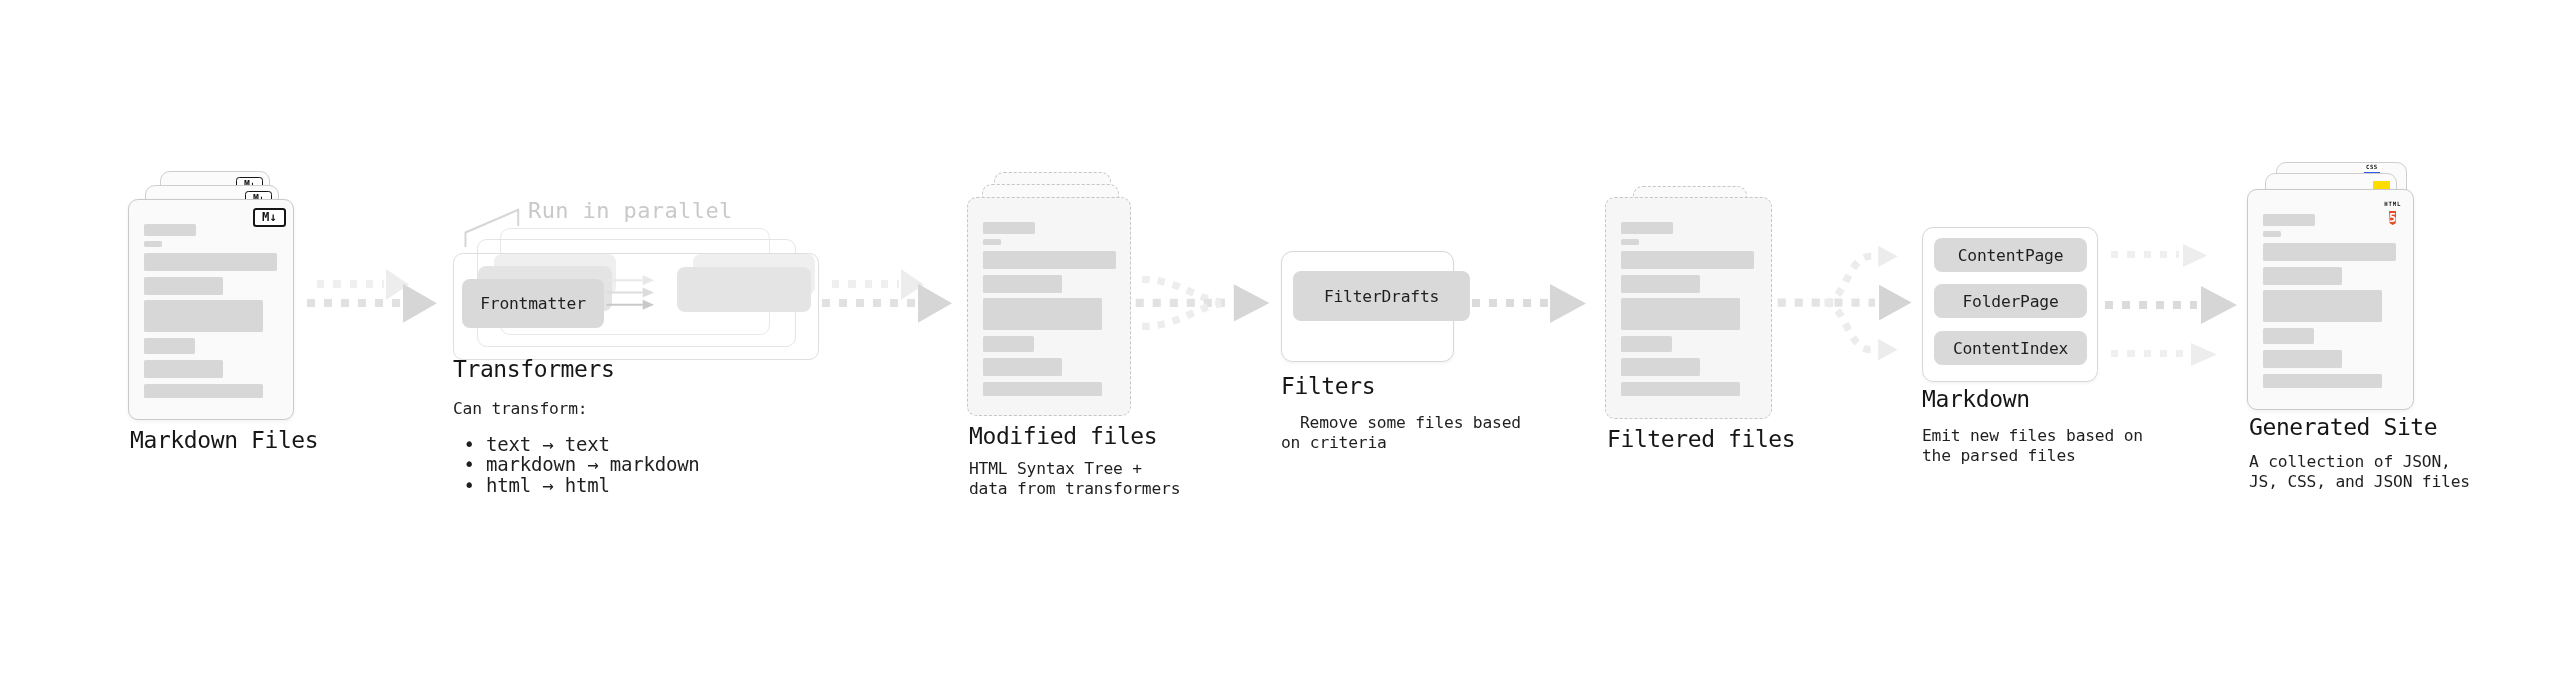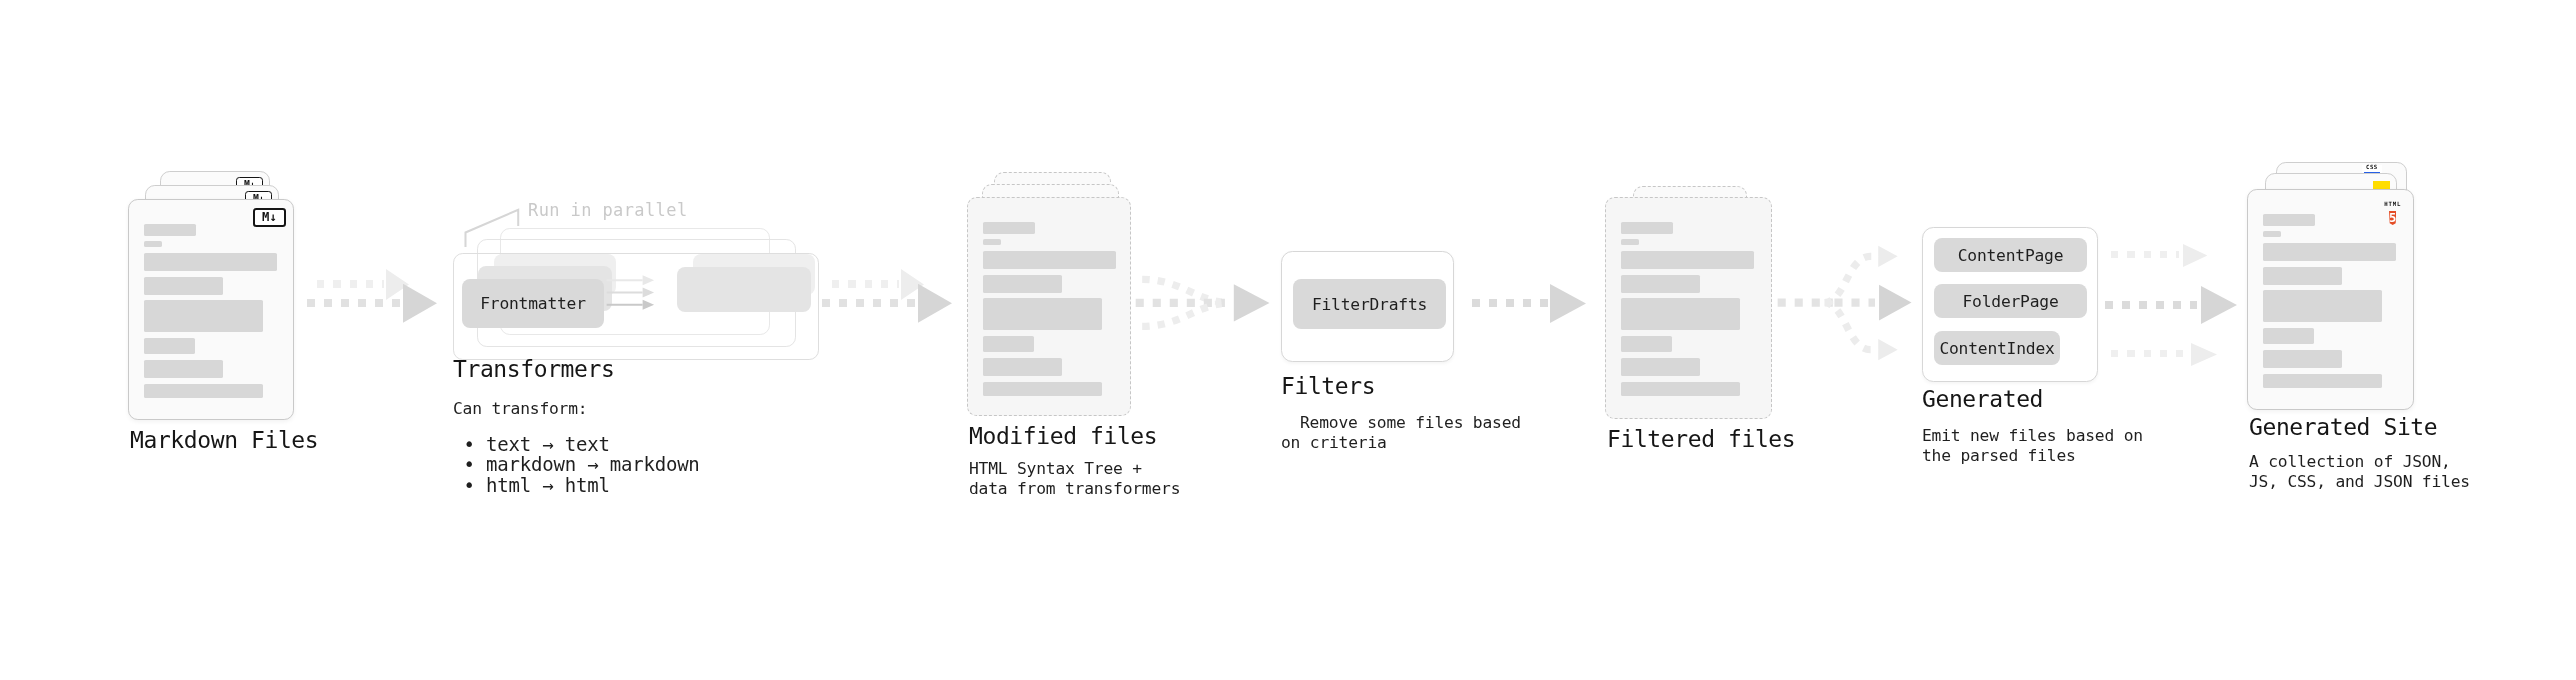--- a/index.html
+++ b/index.html
@@ -28,21 +28,21 @@
   .bars i{display:block;background:var(--bar-gray);border-radius:1.6px}
   .bar1{width:52px;height:12.2px}.bar2{width:18px;height:5.7px}.bar3{width:133px;height:18px}
   .bar4{width:79px;height:18px}.bar5{width:119px;height:32px}.bar6{width:51px;height:16.3px}
   .bar7{width:79px;height:18px}.bar8{width:119px;height:14.6px}
 
   
   .caption{position:absolute;font-size:23px;line-height:24.4px;white-space:nowrap;
            color:#161616;letter-spacing:-0.4px}
   .subtext{position:absolute;font-size:16.3px;line-height:20.3px;white-space:nowrap;
            color:#1f1f1f;letter-spacing:-0.2px}
-  .runpar{position:absolute;left:528px;top:201px;font-size:17px;line-height:19.5px;
+  .runpar{position:absolute;left:528px;top:201px;font-size:22px;line-height:19.5px;
           color:var(--annotation-gray);white-space:nowrap;letter-spacing:0.4px}
   .bullets{position:absolute;font-size:19px;line-height:20.3px;white-space:nowrap;
            color:#1f1f1f;letter-spacing:-0.2px;padding-left:10.6px}
 
   
   .md-badge{position:absolute;top:8.1px;right:7.3px;width:32.5px;height:18.7px;background:#fff;
             border:2.4px solid #151515;border-radius:3.3px;color:#151515;font-weight:bold;
             font-size:12.2px;display:flex;align-items:center;justify-content:center}
   .md-badge.sm{width:27px;height:15.4px;font-size:9.8px;top:4.9px;right:5.7px;border-width:1.6px}
 
@@ -109,39 +109,39 @@
   .mod-b2{left:994px;top:172px;width:117px;height:219px}
   .mod-b1{left:982px;top:184px;width:137px;height:219px}
   .mod-front{left:967px;top:197px;width:164px;height:219px;background:#f7f7f7}
   .mod-cap{left:969px;top:424px}
   .mod-l1{left:969px;top:459px}
   .mod-l2{left:969px;top:479px}
   .a3{left:1134px;top:268px}
 
   
   .flt-box{left:1281px;top:251px;width:173px;height:111px}
-  .flt-btn{left:1293px;top:279px;width:153px;height:50px}
+  .flt-btn{left:1293px;top:271px;width:177px;height:50px}
   .flt-cap{left:1281px;top:374px}
   .flt-l1{left:1300px;top:413px}
   .flt-l2{left:1281px;top:433px}
   .a4{left:1472px;top:284px;width:115px;height:39px}
   .a4-dash{left:0;top:15.4px;width:76px}
   .a4-head{left:78px;top:0;width:36px;height:39px}
 
   
   .fil-b1{left:1633px;top:186px;width:114px;height:219px}
   .fil-front{left:1605px;top:197px;width:167px;height:222px;background:#f4f4f4}
   .fil-cap{left:1607px;top:427px}
   .a5{left:1776px;top:236px}
 
   
   .emt-box{left:1922px;top:227px;width:176px;height:155px}
   .emt-b1{left:1934px;top:238px;width:153px;height:34px}
   .emt-b2{left:1934px;top:284px;width:153px;height:34px}
-  .emt-b3{left:1934px;top:331px;width:126px;height:34px}
+  .emt-b3{left:1934px;top:331px;width:153px;height:34px}
   .emt-cap{left:1922px;top:387px}
   .emt-l1{left:1922px;top:426px}
   .emt-l2{left:1922px;top:446px}
   .a6-td{left:2111px;top:251px;width:68px}
   .a6-th{left:2183px;top:244px;width:24.4px;height:23px}
   .a6-md{left:2105px;top:301px;width:92px}
   .a6-mh{left:2201px;top:286px;width:36px;height:38px}
   .a6-bd{left:2111px;top:350px;width:76px}
   .a6-bh{left:2191px;top:343px;width:26px;height:23px}
 
@@ -284,21 +284,21 @@
     <path d="M60,82 C86,84 88,139 116,140 L124,140" fill="none" stroke="#ececec" stroke-width="9" stroke-dasharray="9 10"></path>
     <polygon points="126,12 150,25 126,38" fill="#ececec"></polygon>
     <polygon points="127,60 167,82 127,104" fill="#d4d4d4"></polygon>
     <polygon points="126,127 150,140 126,153" fill="#ececec"></polygon>
   </svg>
 
   <div class="panel emt-box"></div>
   <div class="chipbtn emt-b1">ContentPage</div>
   <div class="chipbtn emt-b2">FolderPage</div>
   <div class="chipbtn emt-b3">ContentIndex</div>
-  <div class="caption emt-cap">Generated</div>
+  <div class="caption emt-cap">Markdown</div>
   <div class="subtext emt-l1">Emit new files based on</div>
   <div class="subtext emt-l2">the parsed files</div>
 
   <div>
     <div class="dash light a6-td"></div>
     <div class="head c-light a6-th"></div>
     <div class="dash mid a6-md"></div>
     <div class="head c-main a6-mh"></div>
     <div class="dash light a6-bd"></div>
     <div class="head c-light a6-bh"></div>

